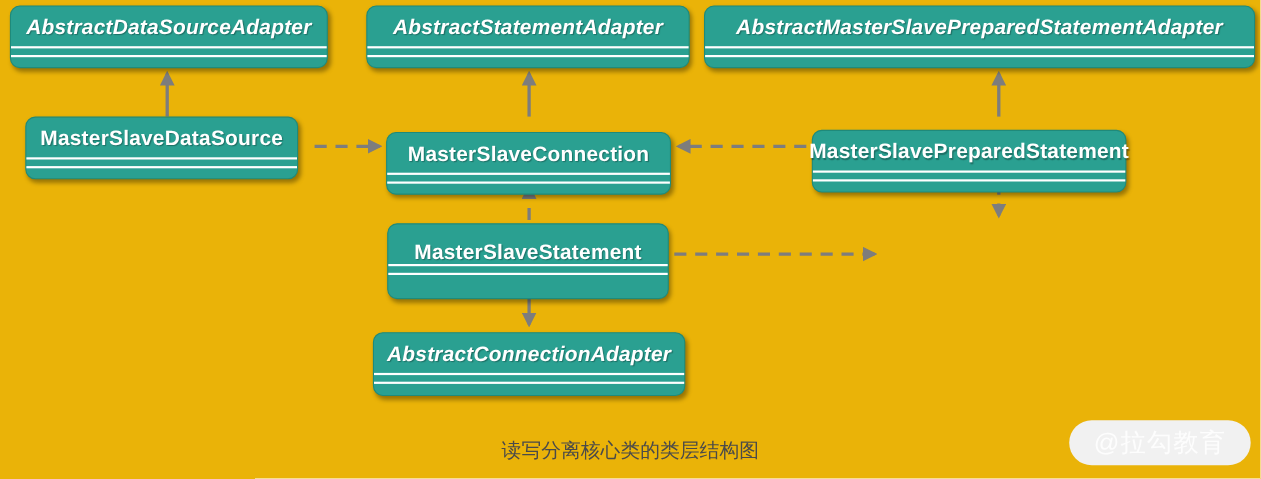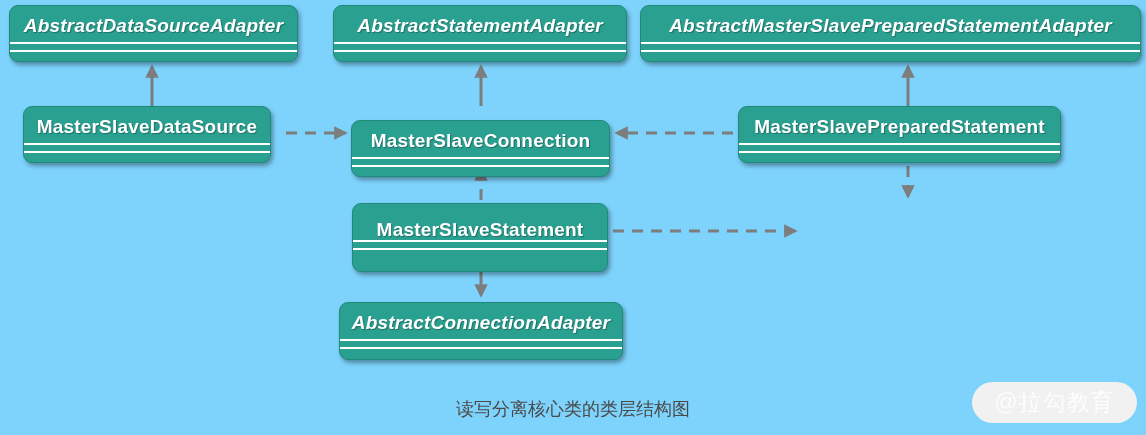--- a/index.html
+++ b/index.html
@@ -5,21 +5,21 @@
   html, body {
     margin: 0;
     padding: 0;
     background: #ffffff;
     font-family: "Liberation Sans", sans-serif;
   }
   #stage {
     position: relative;
     width: 1146px;
     height: 435px;
-    background: #7dd3fc;
+    background: #eab308;
     overflow: hidden;
   }
   #edge-layer {
     position: absolute;
     left: 0; top: 0;
     width: 1146px;
     height: 435px;
     pointer-events: none;
   }
   .edge {
@@ -132,21 +132,21 @@
     <span class="sep sep1"></span>
     <span class="sep sep2"></span>
   </div>
 
   <div class="node" style="left:351px; top:120px; width:259px; height:57px;">
     <span class="node-label">MasterSlaveConnection</span>
     <span class="sep sep1"></span>
     <span class="sep sep2"></span>
   </div>
 
-  <div class="node" style="left:738px; top:106px; width:323px; height:57px;">
+  <div class="node" style="left:738px; top:118px; width:286px; height:57px;">
     <span class="node-label">MasterSlavePreparedStatement</span>
     <span class="sep sep1"></span>
     <span class="sep sep2"></span>
   </div>
 
   <div class="node" style="left:352px; top:203px; width:256px; height:69px;">
     <span class="node-label">MasterSlaveStatement</span>
     <span class="sep sep1"></span>
     <span class="sep sep2"></span>
   </div>

